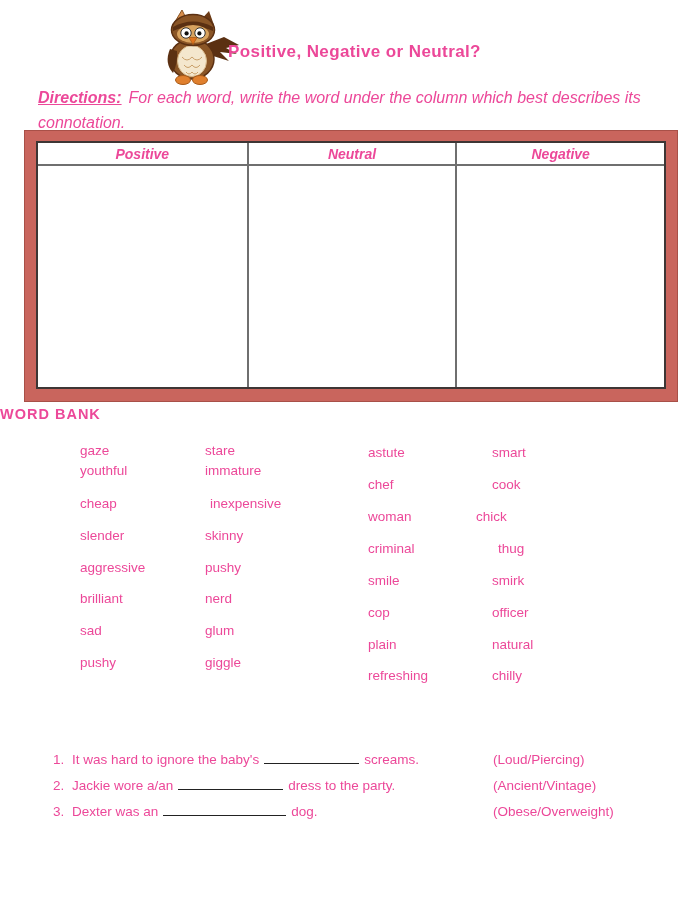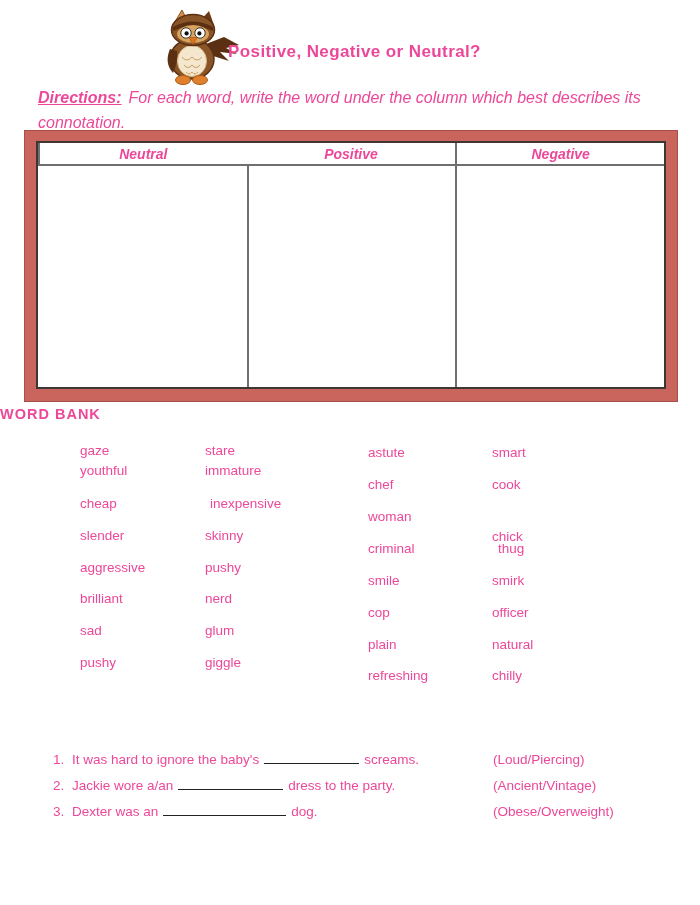--- a/index.html
+++ b/index.html
@@ -120,22 +120,22 @@
 
   <div class="title">Positive, Negative or Neutral?</div>
 
   <div class="directions-top">
     <span class="dir-label">Directions:</span><span>For each word, write the word under the column which best describes its</span><br>
     <span>connotation.</span>
   </div>
 
   <div class="red-frame" style="background:#c9655d;">
     <div class="sort-table">
+      <div class="sort-th">Positive</div>
       <div class="sort-th col-divider">Neutral</div>
-      <div class="sort-th">Positive</div>
       <div class="sort-th col-divider">Negative</div>
       <div class="sort-td"></div>
       <div class="sort-td col-divider"></div>
       <div class="sort-td col-divider"></div>
     </div>
   </div>
 
   <div class="wordbank-title">WORD BANK</div>
   <div id="word-bank-words">
       <span class="wb-word" style="left: 80px; top: 443px;">gaze</span>
@@ -157,21 +157,21 @@
       <span class="wb-word" style="left: 368px; top: 445px;">astute</span>
       <span class="wb-word" style="left: 368px; top: 477px;">chef</span>
       <span class="wb-word" style="left: 368px; top: 509px;">woman</span>
       <span class="wb-word" style="left: 368px; top: 541px;">criminal</span>
       <span class="wb-word" style="left: 368px; top: 573px;">smile</span>
       <span class="wb-word" style="left: 368px; top: 605px;">cop</span>
       <span class="wb-word" style="left: 368px; top: 637px;">plain</span>
       <span class="wb-word" style="left: 368px; top: 668px;">refreshing</span>
       <span class="wb-word" style="left: 492px; top: 445px;">smart</span>
       <span class="wb-word" style="left: 492px; top: 477px;">cook</span>
-      <span class="wb-word" style="left: 492px; top: 509px; margin-top: 20px;">chick</span>
+      <span class="wb-word" style="left: 476px; top: 509px;">chick</span>
       <span class="wb-word" style="left: 498px; top: 541px;">thug</span>
       <span class="wb-word" style="left: 492px; top: 573px;">smirk</span>
       <span class="wb-word" style="left: 492px; top: 605px;">officer</span>
       <span class="wb-word" style="left: 492px; top: 637px;">natural</span>
       <span class="wb-word" style="left: 492px; top: 668px;">chilly</span>
     </div>
 
 
   <div class="sentence" style="top:752px">
     <span class="num">1.</span>

